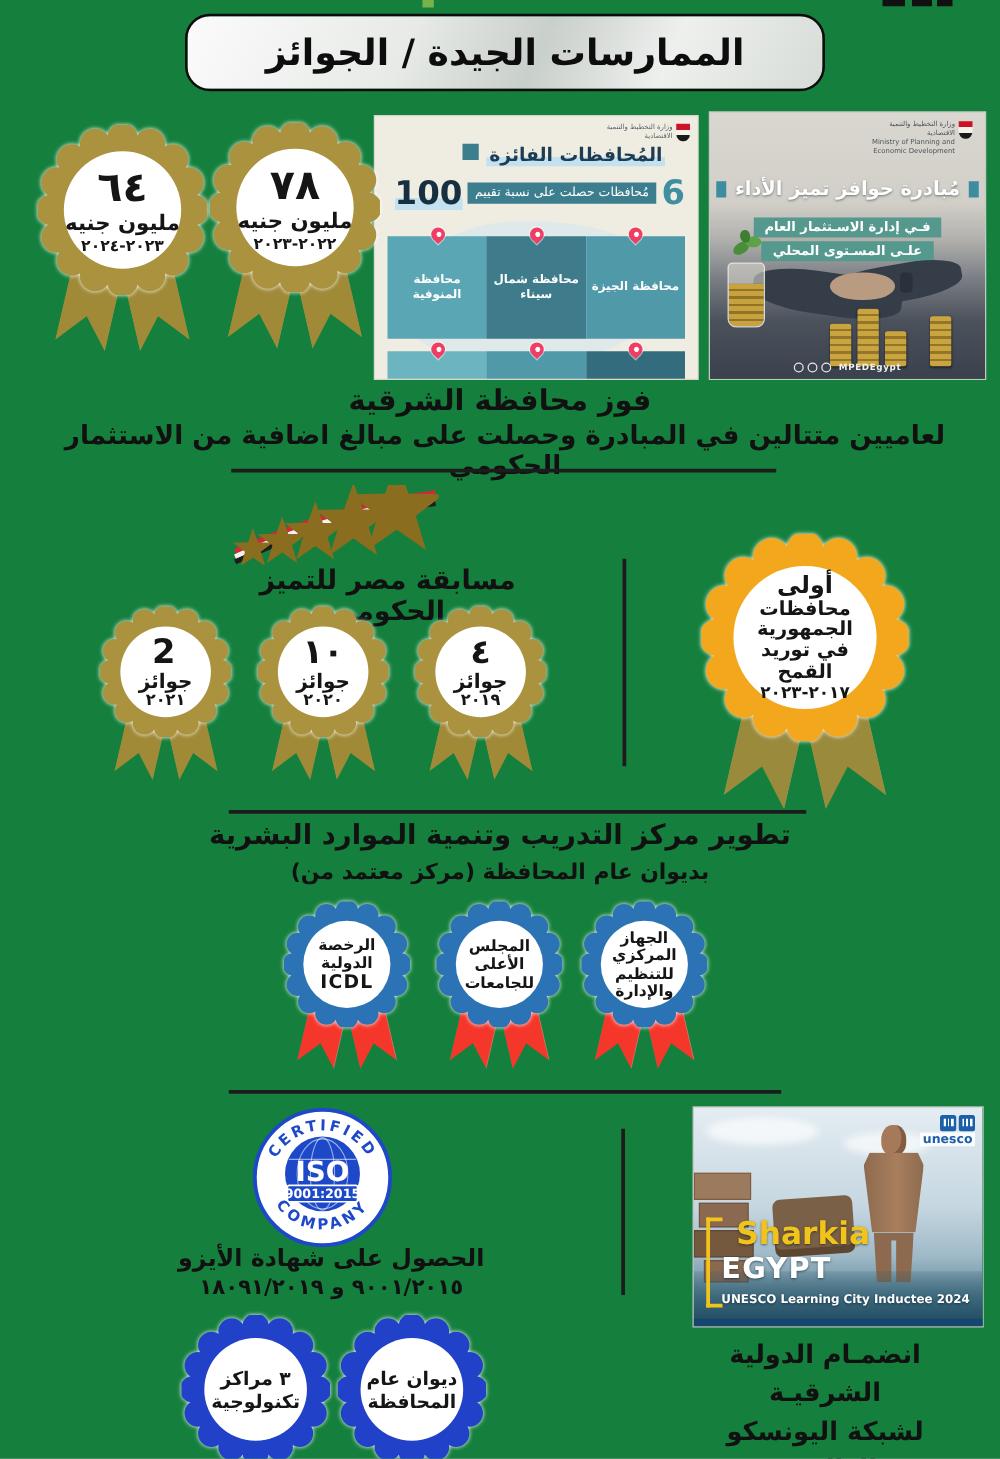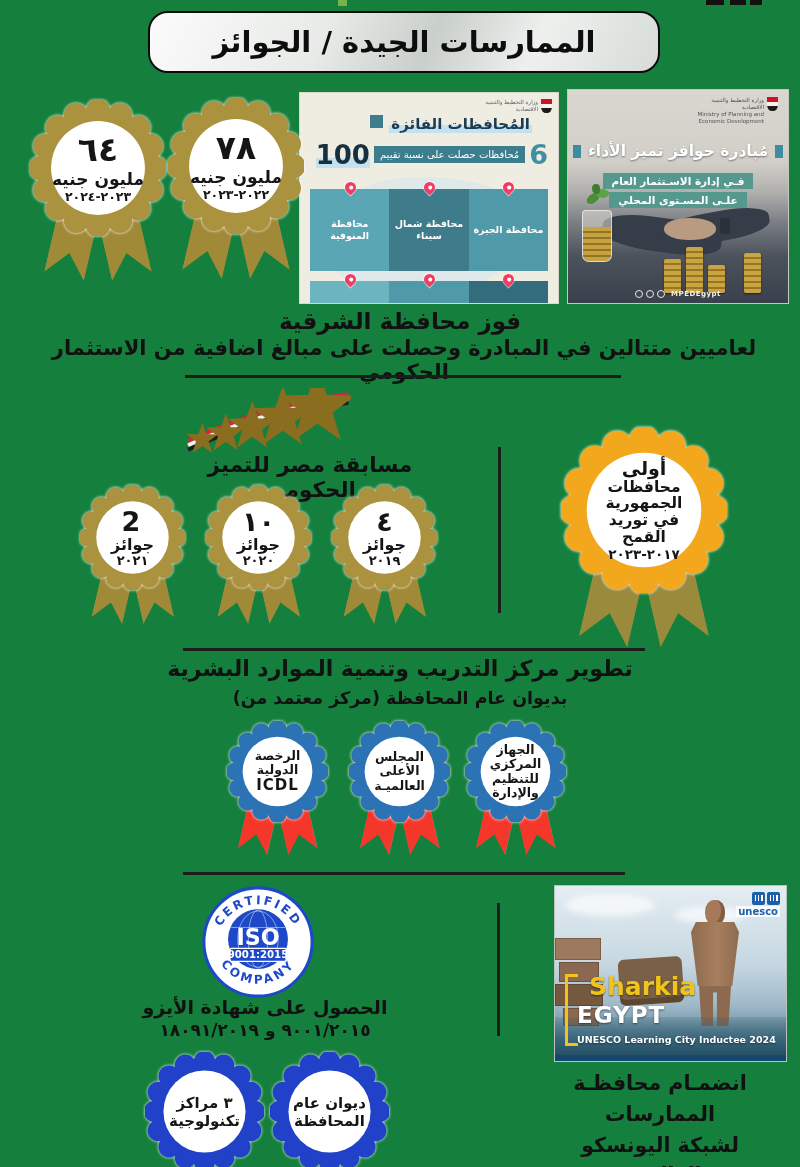--- a/index.html
+++ b/index.html
@@ -401,21 +401,21 @@
   </div>
   <div class="badge blue b-train" style="left:349px;top:721px">
     <span class="rib l"></span>
       <span class="rib r"></span>
     <svg class="rosette" viewBox="0 0 100 100">
         <use href="#rosette" fill="#2c73b6"></use>
       </svg>
     <div class="txt">
       <div class="l">المجلس</div>
       <div class="l">الأعلى</div>
-      <div class="l">العالميـة</div>
+      <div class="l">للجامعات</div>
     </div>
   </div>
   <div class="badge blue b-train" style="left:465px;top:721px">
     <span class="rib l"></span>
       <span class="rib r"></span>
     <svg class="rosette" viewBox="0 0 100 100">
         <use href="#rosette" fill="#2c73b6"></use>
       </svg>
     <div class="txt">
       <div class="l">الجهاز</div>
@@ -479,21 +479,21 @@
       <div class="un-word">unesco</div>
     </div>
     <span class="brk"></span>
     <div class="u-city">Sharkia</div>
     <div class="u-country">EGYPT</div>
     <div class="u-tag">UNESCO Learning City Inductee 2024</div>
     <div class="ustrip"></div>
   </div>
 
   <div class="cap u-cap">
-    <div>انضمـام محافظـة الممارسات</div>
+    <div>انضمـام الدولية الشرقيـة</div>
     <div>لشبكة اليونسكو العالميـة</div>
 
   </div>
 
   <div class="badge b-bottom" style="left:145px;top:1052px">
     <svg class="rosette" viewBox="0 0 100 100">
         <use href="#rosette" fill="#2141c8"></use>
       </svg>
     <div class="txt">
       <div class="l">٣ مراكز</div>

